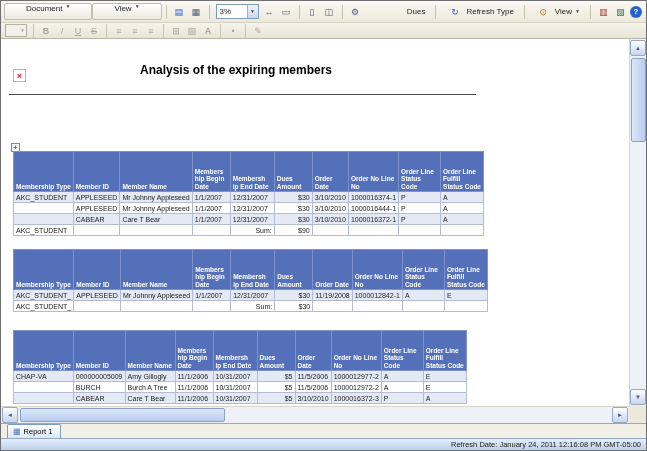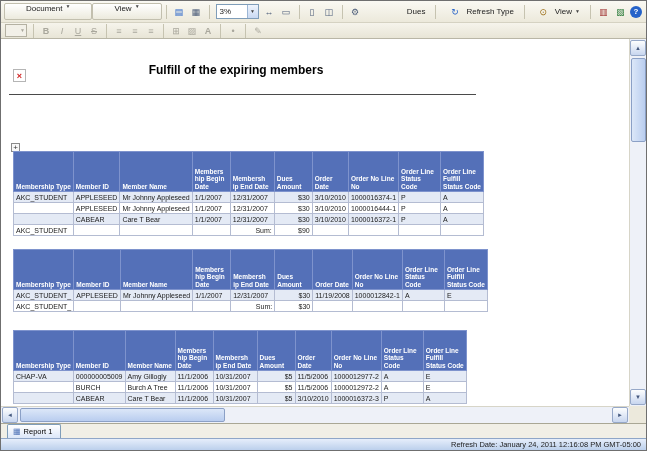--- a/index.html
+++ b/index.html
@@ -130,21 +130,21 @@
     <span class="fmt dis">▨</span>
     <span class="fmt b dis">A</span>
     <span class="sep"></span>
     <span class="fmt dis">•</span>
     <span class="sep"></span>
     <span class="fmt dis">✎</span>
   </div>
 
   <div class="canvas">
     <span class="broken">×</span>
-    <div class="title">Fulfill of the expiring members</div>
+    <div class="title">Analysis of the expiring members</div>
     <div class="rule"></div>
     <div class="plusbox">+</div>
 
     <table class="rpt t0">
         <colgroup>
           <col style="width: 50px;">
           <col style="width: 40px;">
           <col style="width: 50px;">
           <col style="width: 38px;">
           <col style="width: 44px;">

